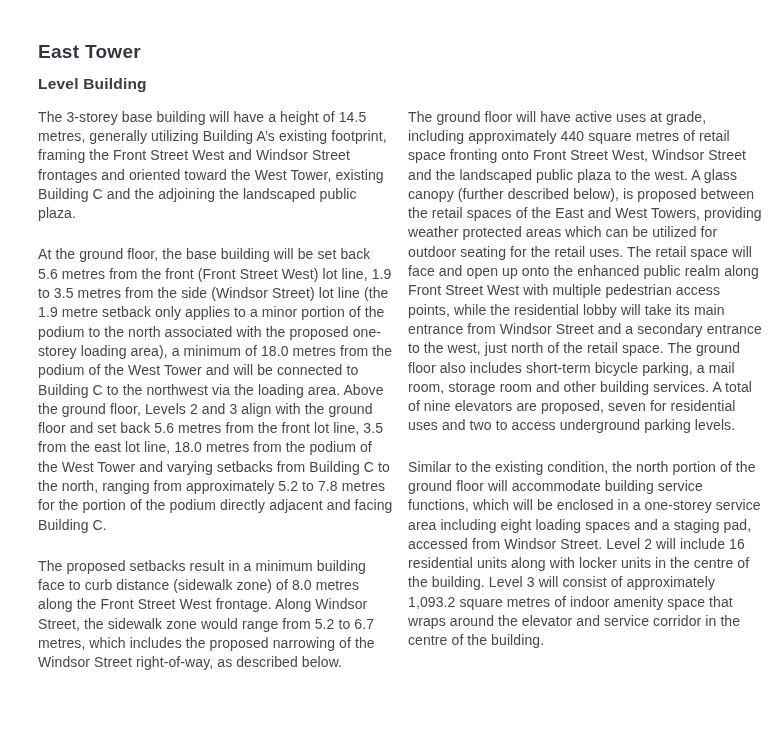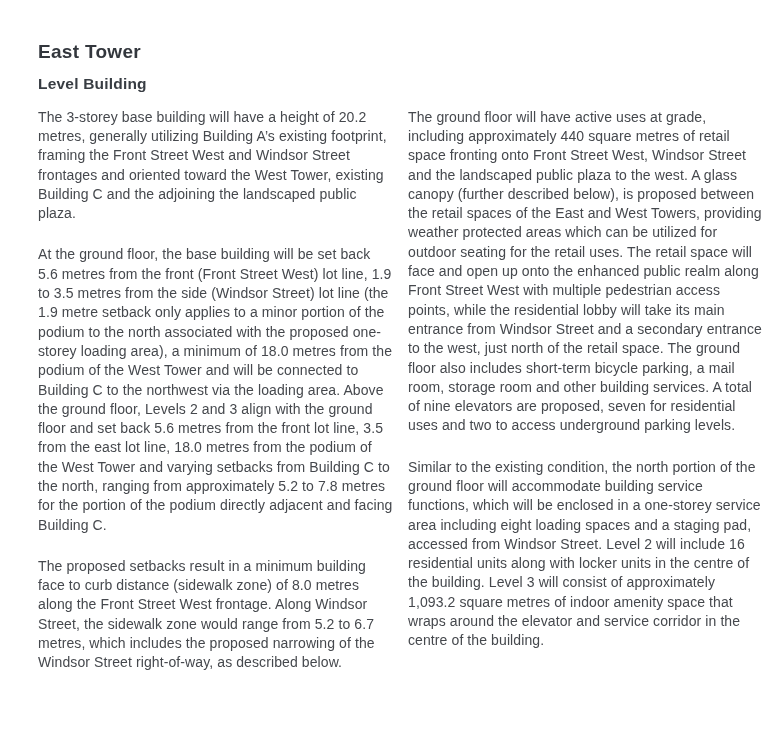--- a/index.html
+++ b/index.html
@@ -53,21 +53,21 @@
 </style>
 </head>
 <body>
 
 <div class="page">
   <h1 class="doc-title">East Tower</h1>
   <h2 class="doc-subtitle">Level Building</h2>
 
   <div class="columns">
     <div class="col">
-      <p>The 3-storey base building will have a height of 20.2 metres, generally utilizing Building A’s existing footprint, framing the Front Street West and Windsor Street frontages and oriented toward the West Tower, existing Building C and the adjoining the landscaped public plaza.</p>
+      <p>The 3-storey base building will have a height of 14.5 metres, generally utilizing Building A’s existing footprint, framing the Front Street West and Windsor Street frontages and oriented toward the West Tower, existing Building C and the adjoining the landscaped public plaza.</p>
       <p>At the ground floor, the base building will be set back 5.6 metres from the front (Front Street West) lot line, 1.9 to 3.5 metres from the side (Windsor Street) lot line (the 1.9 metre setback only applies to a minor portion of the podium to the north associated with the proposed one-storey loading area), a minimum of 18.0 metres from the podium of the West Tower and will be connected to Building C to the northwest via the loading area. Above the ground floor, Levels 2 and 3 align with the ground floor and set back 5.6 metres from the front lot line, 3.5 from the east lot line, 18.0 metres from the podium of the West Tower and varying setbacks from Building C to the north, ranging from approximately 5.2 to 7.8 metres for the portion of the podium directly adjacent and facing Building C.</p>
       <p>The proposed setbacks result in a minimum building face to curb distance (sidewalk zone) of 8.0 metres along the Front Street West frontage. Along Windsor Street, the sidewalk zone would range from 5.2 to 6.7 metres, which includes the proposed narrowing of the Windsor Street right-of-way, as described below.</p>
     </div>
     <div class="col">
       <p>The ground floor will have active uses at grade, including approximately 440 square metres of retail space fronting onto Front Street West, Windsor Street and the landscaped public plaza to the west. A glass canopy (further described below), is proposed between the retail spaces of the East and West Towers, providing weather protected areas which can be utilized for outdoor seating for the retail uses. The retail space will face and open up onto the enhanced public realm along Front Street West with multiple pedestrian access points, while the residential lobby will take its main entrance from Windsor Street and a secondary entrance to the west, just north of the retail space. The ground floor also includes short-term bicycle parking, a mail room, storage room and other building services. A total of nine elevators are proposed, seven for residential uses and two to access underground parking levels.</p>
       <p>Similar to the existing condition, the north portion of the ground floor will accommodate building service functions, which will be enclosed in a one-storey service area including eight loading spaces and a staging pad, accessed from Windsor Street. Level 2 will include 16 residential units along with locker units in the centre of the building. Level 3 will consist of approximately 1,093.2 square metres of indoor amenity space that wraps around the elevator and service corridor in the centre of the building.</p>
     </div>
   </div>
 </div>
 

